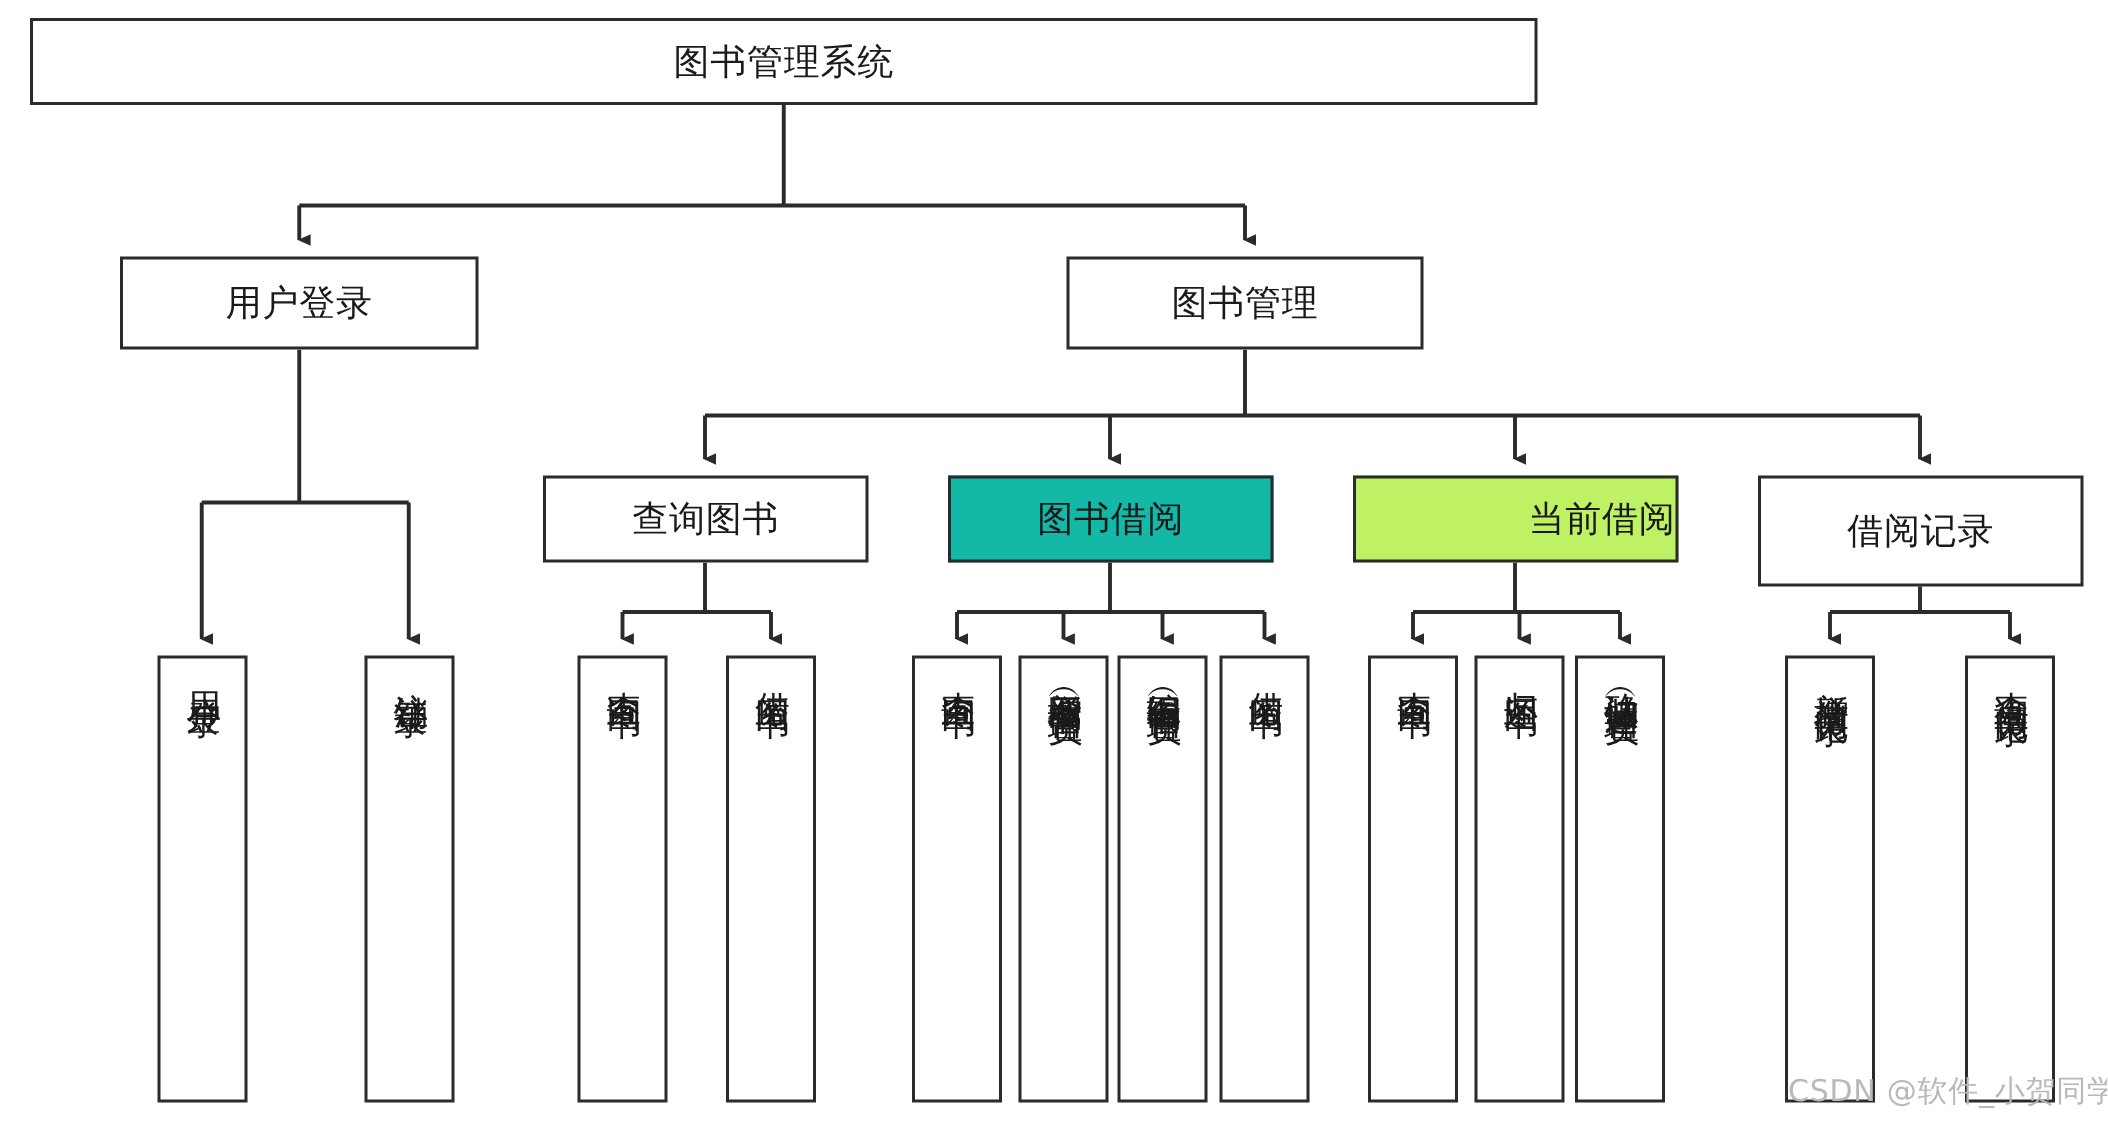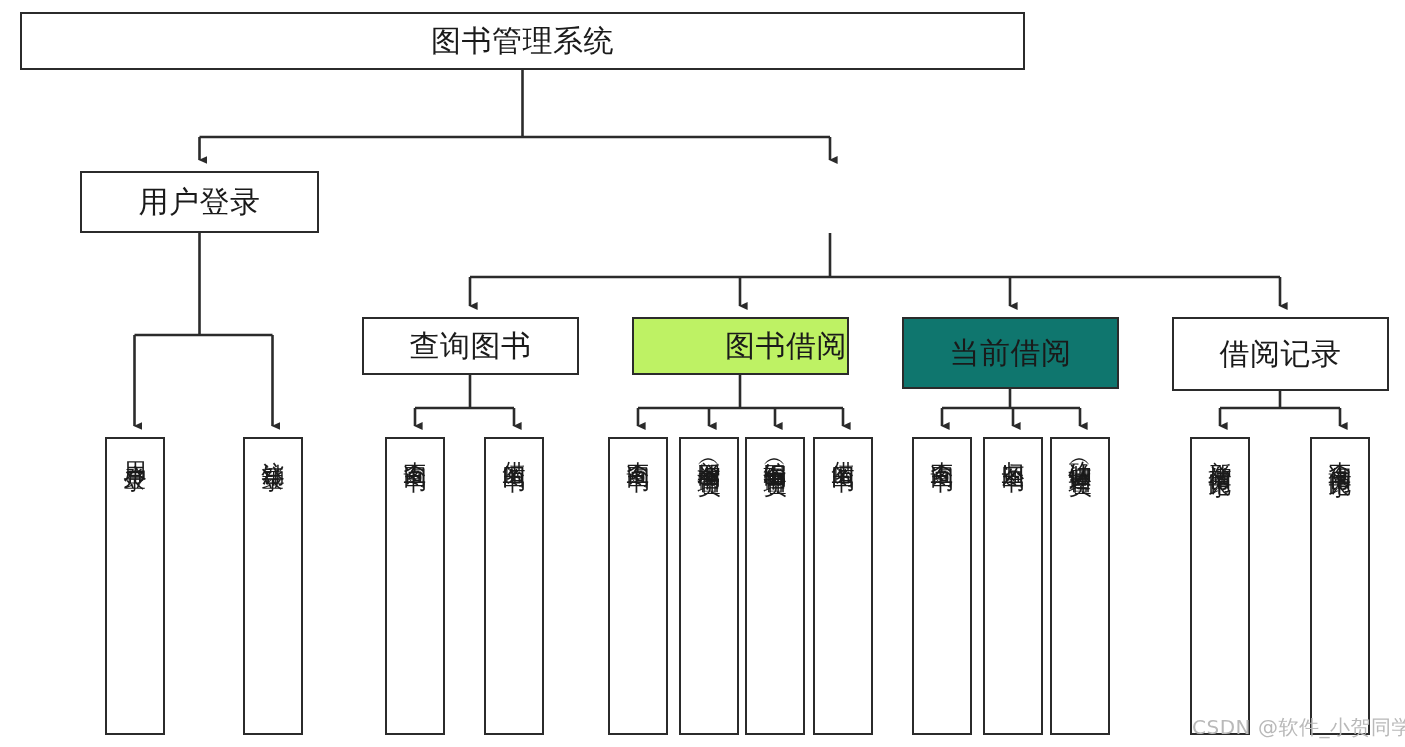--- a/index.html
+++ b/index.html
@@ -34,21 +34,21 @@
     align-items: center;
     justify-content: center;
     color: #1a1a1a;
   }
   .node .label {
     text-align: center;
     line-height: 1.12;
     letter-spacing: 0.5px;
   }
   .node.horiz .label {
-    font-size: 30px;
+    font-size: 24px;
     writing-mode: horizontal-tb;
   }
   .node.vert {
     align-items: flex-start;
     padding-top: 4px;
   }
   .node.vert .label {
     writing-mode: vertical-rl;
     text-orientation: upright;
     font-size: 23px;
@@ -123,28 +123,31 @@
     </g>
   </svg>
 
   <div class="node horiz" style="left: 20px; top: 12px; width: 1005px; height: 58px; border-color: rgb(43, 43, 43); background: rgb(255, 255, 255); color: rgb(26, 26, 26);">
     <span class="label">图书管理系统</span>
   </div>
 
   <div class="node horiz" style="left: 80px; top: 171px; width: 239px; height: 62px; border-color: rgb(43, 43, 43); background: rgb(255, 255, 255); color: rgb(26, 26, 26);">
     <span class="label">用户登录</span>
   </div>
+  <div class="node horiz" style="left: 711px; top: 171px; width: 238px; height: 62px; border-color: rgb(43, 43, 43); background: rgb(255, 255, 255); color: rgb(26, 26, 26);">
+    <span class="label">图书管理</span>
+  </div>
 
   <div class="node horiz" style="left: 362px; top: 317px; width: 217px; height: 58px; border-color: rgb(43, 43, 43); background: rgb(255, 255, 255); color: rgb(26, 26, 26);">
     <span class="label">查询图书</span>
   </div>
-  <div class="node horiz" style="left: 632px; top: 317px; width: 217px; height: 58px; border-color: rgb(43, 43, 43); background: #bef264; color: rgb(26, 26, 26); justify-content: flex-end;">
+  <div class="node horiz" style="left: 632px; top: 317px; width: 217px; height: 58px; border-color: rgb(43, 43, 43); background: #14b8a6; color: rgb(26, 26, 26);">
     <span class="label">图书借阅</span>
   </div>
-  <div class="node horiz" style="left: 902px; top: 317px; width: 217px; height: 72px; border-color: rgb(43, 43, 43); background: #0f766e; color: rgb(26, 26, 26);">
+  <div class="node horiz" style="left: 902px; top: 317px; width: 217px; height: 58px; border-color: rgb(43, 43, 43); background: #bef264; color: rgb(26, 26, 26); justify-content: flex-end;">
     <span class="label">当前借阅</span>
   </div>
   <div class="node horiz" style="left: 1172px; top: 317px; width: 217px; height: 74px; border-color: rgb(43, 43, 43); background: rgb(255, 255, 255); color: rgb(26, 26, 26);">
     <span class="label">借阅记录</span>
   </div>
 
   <div class="node vert" style="left: 105px; top: 437px; width: 60px; height: 298px; border-color: rgb(43, 43, 43); background: rgb(255, 255, 255); color: rgb(26, 26, 26);">
     <span class="label">用户登录</span>
   </div>
   <div class="node vert" style="left: 243px; top: 437px; width: 60px; height: 298px; border-color: rgb(43, 43, 43); background: rgb(255, 255, 255); color: rgb(26, 26, 26);">

